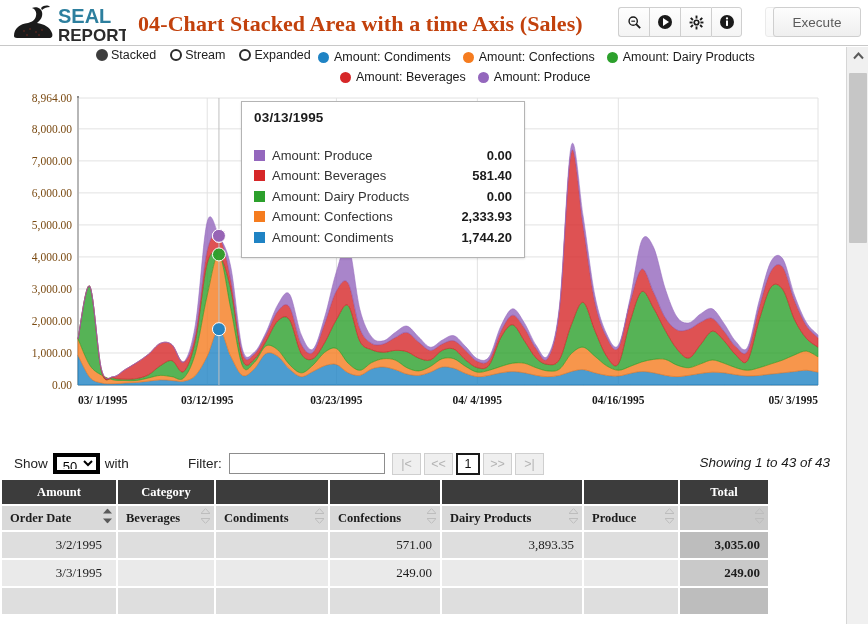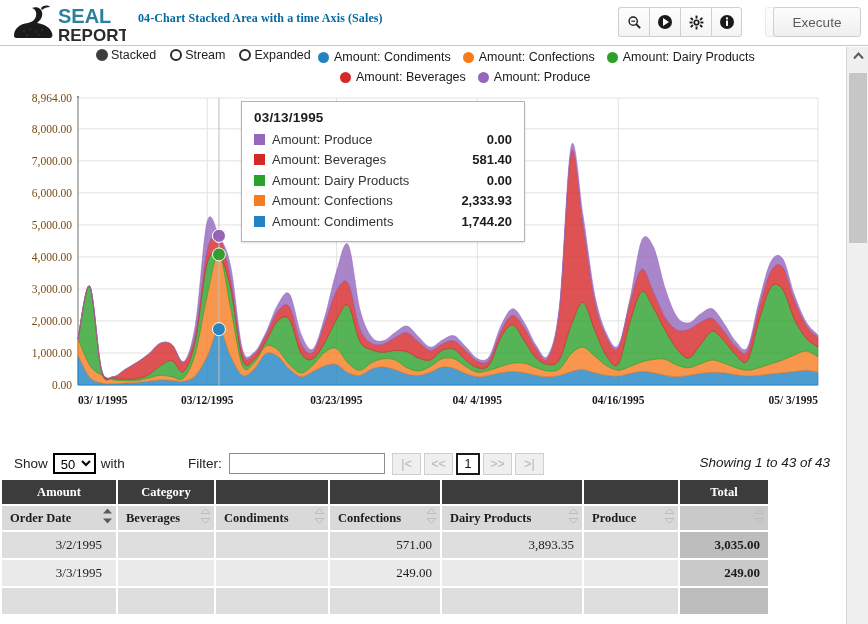--- a/index.html
+++ b/index.html
@@ -17,21 +17,21 @@
     position: relative;
     height: 46px;
     border-bottom: 1px solid #c8c8c8;
     background: #ffffff;
   }
   .brand { position: absolute; left: 8px; top: 2px; width: 118px; height: 42px; }
   .brand svg { display:block; }
   .app-title {
     position: absolute; left: 138px; top: 11px;
     font-family: "Liberation Serif", serif;
-    font-weight: bold; font-size: 12px; color: #0369a1;
+    font-weight: bold; font-size: 22px; color: #c2410c;
     letter-spacing: 0.1px; white-space: nowrap;
   }
   .tool-group { position: absolute; top: 7px; left: 618px; display: flex; }
   .tool-btn {
     width: 31px; height: 30px;
     border: 1px solid #cfcfcf; border-right-width: 0;
     background: linear-gradient(#fefefe,#f4f4f4);
     display:flex; align-items:center; justify-content:center;
     cursor: pointer;
   }
@@ -73,32 +73,32 @@
   .chart-wrap { position:absolute; left:0; top:88px; width:706px; height:330px; }
   .chart-svg { display:block; }
 
   .tooltip {
     position:absolute; left:241px; top:101px; width:284px;
     background:#fff; border:1px solid #b4b4b4;
     padding:8px 12px 9px 12px;
     font-size:13px; color:#222;
     box-shadow: 0 1px 2px rgba(0,0,0,.12);
   }
-  .tt-title { font-weight:bold; font-size:13.5px; margin-bottom:4px; color:#1b1b1b; letter-spacing:.2px;}
+  .tt-title { font-weight:bold; font-size:13.5px; margin-bottom:20px; color:#1b1b1b; letter-spacing:.2px;}
   .tt-row { display:flex; align-items:center; height:20.5px; }
   .tt-sw { width:11px; height:11px; flex:none; margin-right:7px; }
   .tt-lab { flex:1; color:#333; font-size:13px; }
   .tt-val { font-weight:bold; color:#1b1b1b; font-size:13px; text-align:right; }
 
   
   .controls { position:absolute; left:8px; top:450px; width:846px; height:28px; }
   .ctl-show { position:absolute; left:6px; top:3px; font-size:13.5px; color:#222; display:flex; align-items:center; gap:5px; }
   select.rows {
     font-family:"Liberation Sans", sans-serif; font-size:13px;
-    border:2px solid #000000; background:#fff; padding:1px 2px; height:21px;
+    border:4px solid #000000; background:#fff; padding:1px 2px; height:21px;
   }
   .ctl-filter { position:absolute; left:180px; top:3px; font-size:13.5px; color:#222; display:flex; align-items:center; gap:7px; }
   .filter-input { width:156px; height:21px; border:1px solid #8d8d8d; background:#fff; padding:1px 3px; font-size:12.5px; font-family:"Liberation Sans", sans-serif; }
   .pager { position:absolute; left:384px; top:3px; display:flex; gap:3px; }
   .pg {
     min-width:29px; height:22px; padding:0 6px;
     border:1px solid #cfcfcf; background:#efefef; color:#b4b4b4;
     font-size:12.5px; display:flex; align-items:center; justify-content:center; cursor:pointer;
   }
   .pg.cur { background:#fff; border:2px solid #1a1a1a; color:#111; font-weight:normal; min-width:24px;}

